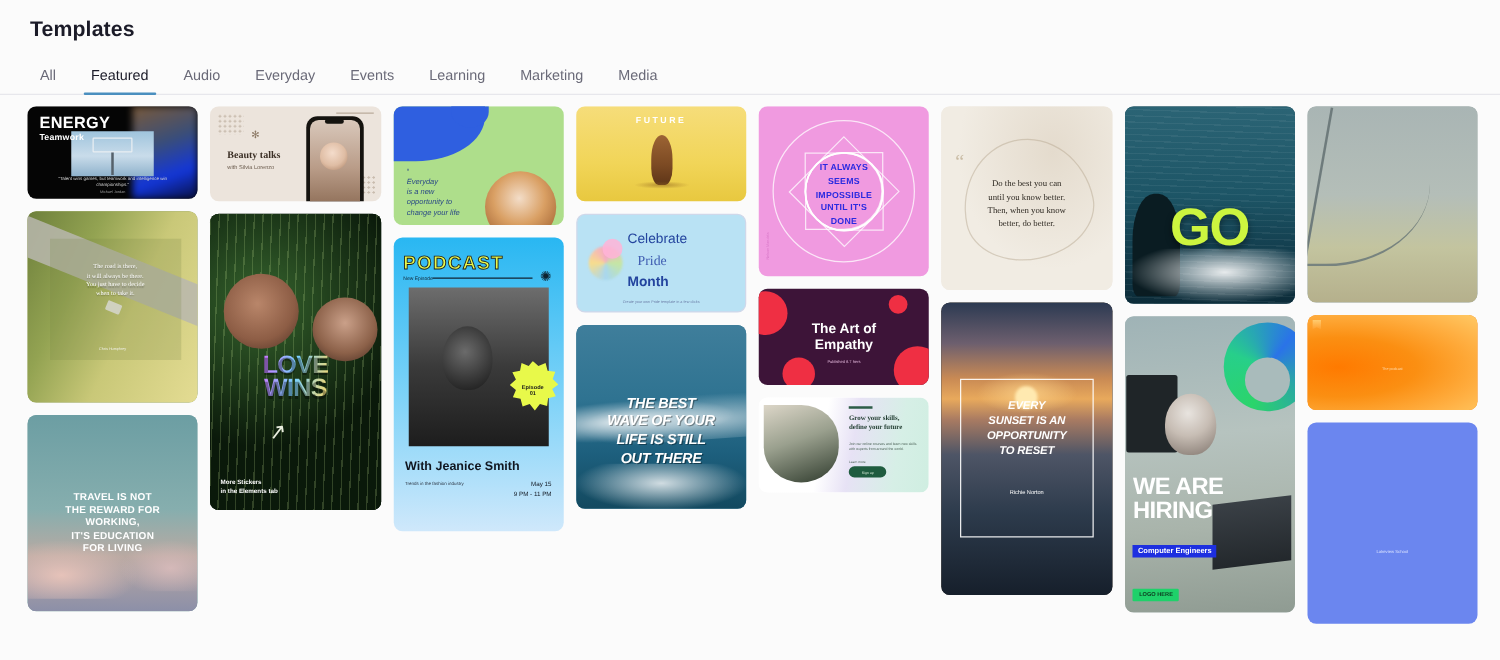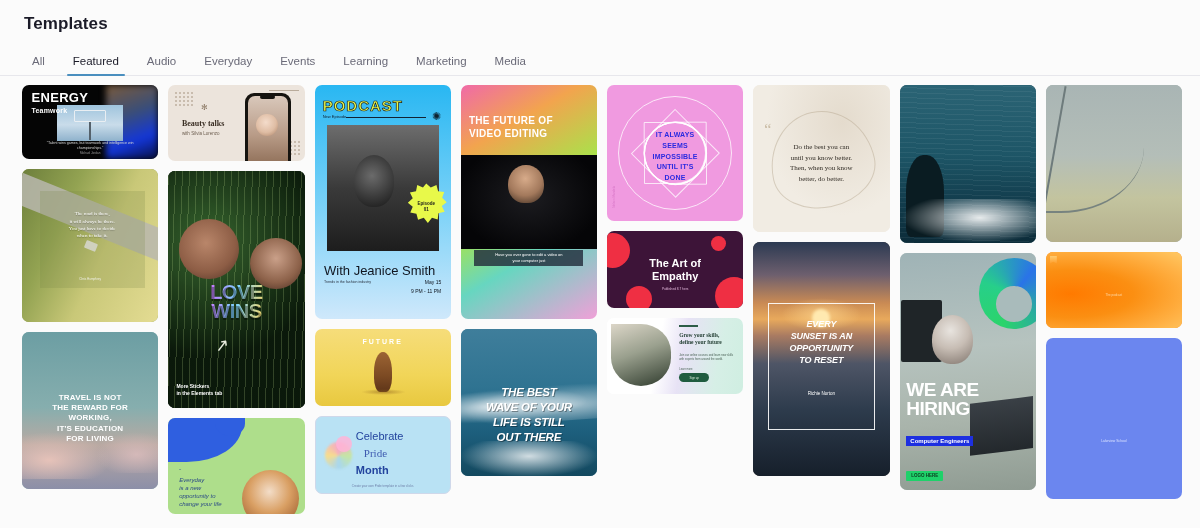--- a/index.html
+++ b/index.html
@@ -321,21 +321,21 @@
     position:absolute; right:3%; top:42%; width:30%; padding-top:30%;
     background:#e8f94a;
     clip-path: polygon(50% 0%,61% 10%,75% 4%,79% 19%,94% 21%,89% 35%,100% 46%,88% 55%,95% 69%,80% 73%,78% 88%,64% 84%,54% 97%,44% 84%,30% 89%,26% 74%,11% 71%,17% 57%,5% 47%,17% 36%,10% 22%,25% 19%,28% 4%,42% 10%);
   }
   .c-podcast .badge-t {
     position:absolute; right:3%; top:42%; width:30%; padding-top:13%;
     text-align:center; font-size:4.5px; font-weight:700; color:#1a1a1a; line-height:1.2;
   }
   .c-podcast .nm {
     position:absolute; left:7%; top:76%;
-    font-size:13px; font-weight:400; color:#10151f;
+    font-size:10px; font-weight:700; color:#10151f;
   }
   .c-podcast .sub { position:absolute; left:7%; top:83%; font-size:3.6px; color:#2b3442; }
   .c-podcast .dt {
     position:absolute; right:7%; top:82.5%; text-align:right;
     font-size:5px; color:#10151f; line-height:1.7;
   }
 
   .c-future { padding-top: 56%; background: linear-gradient(180deg,#f6dd7a 0%, #f1d558 60%, #e8c83f 100%); }
   .c-future .t {
     position:absolute; left:0; right:0; top:11%;
@@ -778,28 +778,20 @@
 
   <div class="card c-pride">
     <div class="blob"></div>
     <div class="blob2"></div>
     <div class="t1">Celebrate</div>
     <div class="t2">Pride</div>
     <div class="t3">Month</div>
     <div class="foot">Create your own Pride template in a few clicks</div>
   </div>
 
-  <div class="card c-vidfut">
-    <div class="t" style="white-space:pre-line">THE FUTURE OF
-VIDEO EDITING</div>
-    <div class="vid"></div>
-    <div class="person"></div>
-    <div class="cap" style="white-space:pre-line">Have you ever gone to edit a video on
-your computer just</div>
-  </div>
 
   <div class="card c-wave">
     <div class="bg"></div>
     <div class="foam"></div>
     <div class="foam2"></div>
     <div class="t" style="white-space:pre-line">THE BEST
 WAVE OF YOUR
 LIFE IS STILL
 OUT THERE</div>
   </div>
@@ -864,20 +856,21 @@
 OPPORTUNITY
 TO RESET</div>
     <div class="a">Richie Norton</div>
   </div>
 
   <div class="card c-go">
     <div class="bg"></div>
     <div class="ripple"></div>
     <div class="surf"></div>
     <div class="foam"></div>
+    <div class="t">GO</div>
   </div>
 
   <div class="card c-hiring">
     <div class="bg"></div>
     <div class="ring"></div>
     <div class="ring-hole"></div>
     <div class="mon"></div>
     <div class="person"></div>
     <div class="lap"></div>
     <div class="t" style="white-space:pre-line">WE ARE

